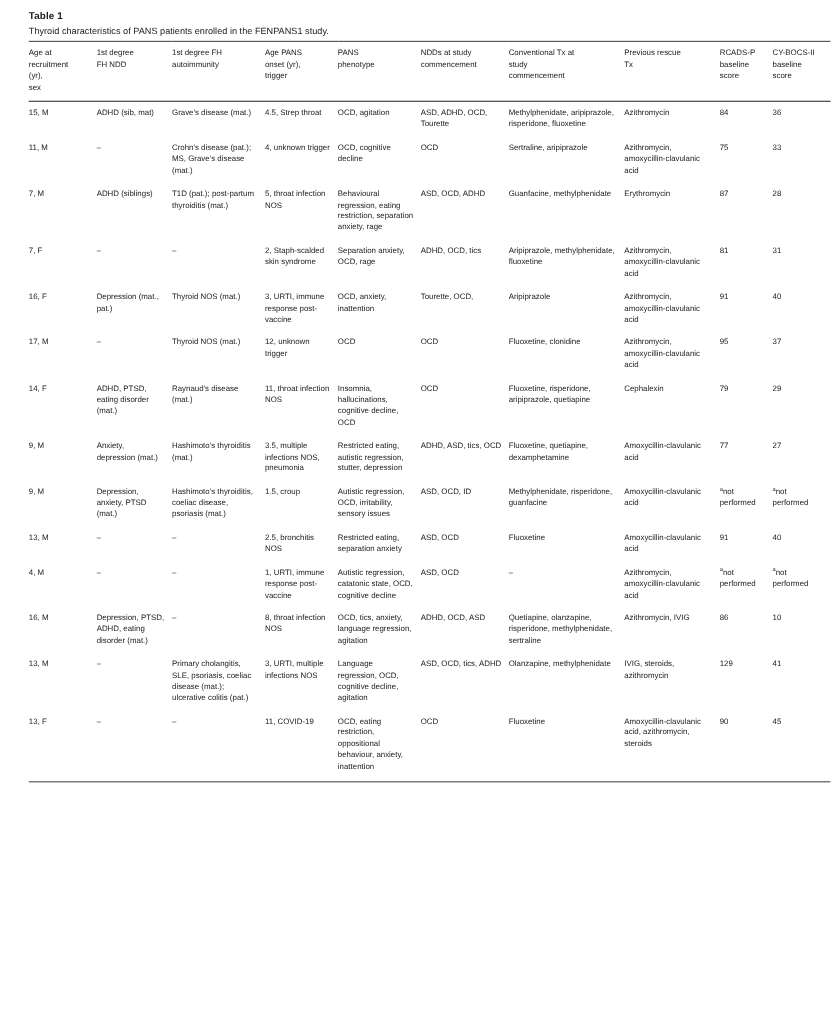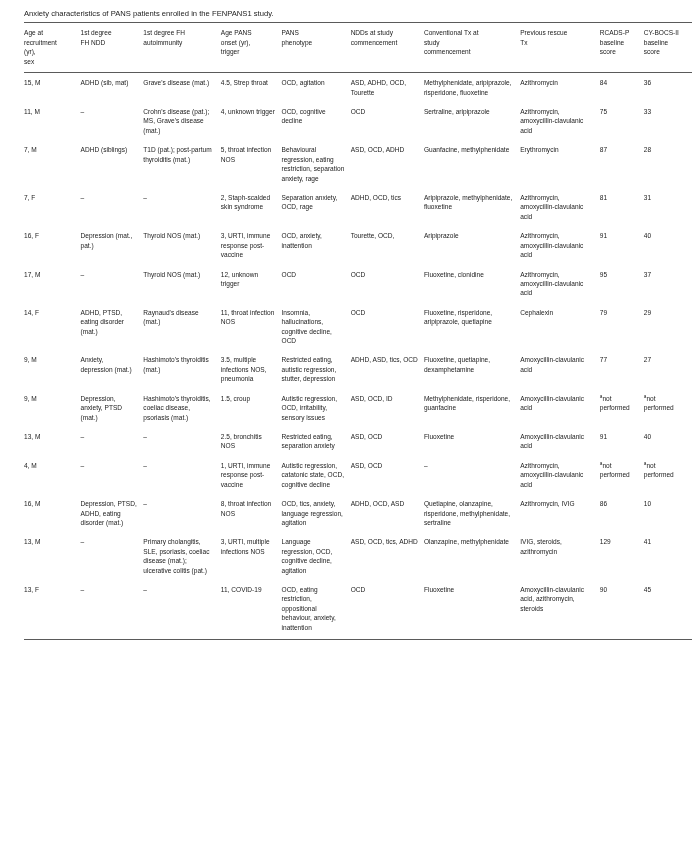--- a/index.html
+++ b/index.html
@@ -85,21 +85,22 @@
     font-size: 0.72em;
     vertical-align: super;
     line-height: 0;
   }
 </style>
 </head>
 <body>
 
 <div class="page">
 
-  <div class="table-caption">Anxiety characteristics of PANS patients enrolled in the FENPANS1 study.</div>
+  <div class="table-label">Table 1</div>
+  <div class="table-caption">Thyroid characteristics of PANS patients enrolled in the FENPANS1 study.</div>
 
   <table class="clin">
     <colgroup>
       <col class="c0">
         <col class="c1">
         <col class="c2">
         <col class="c3">
         <col class="c4">
       <col class="c5">
         <col class="c6">

